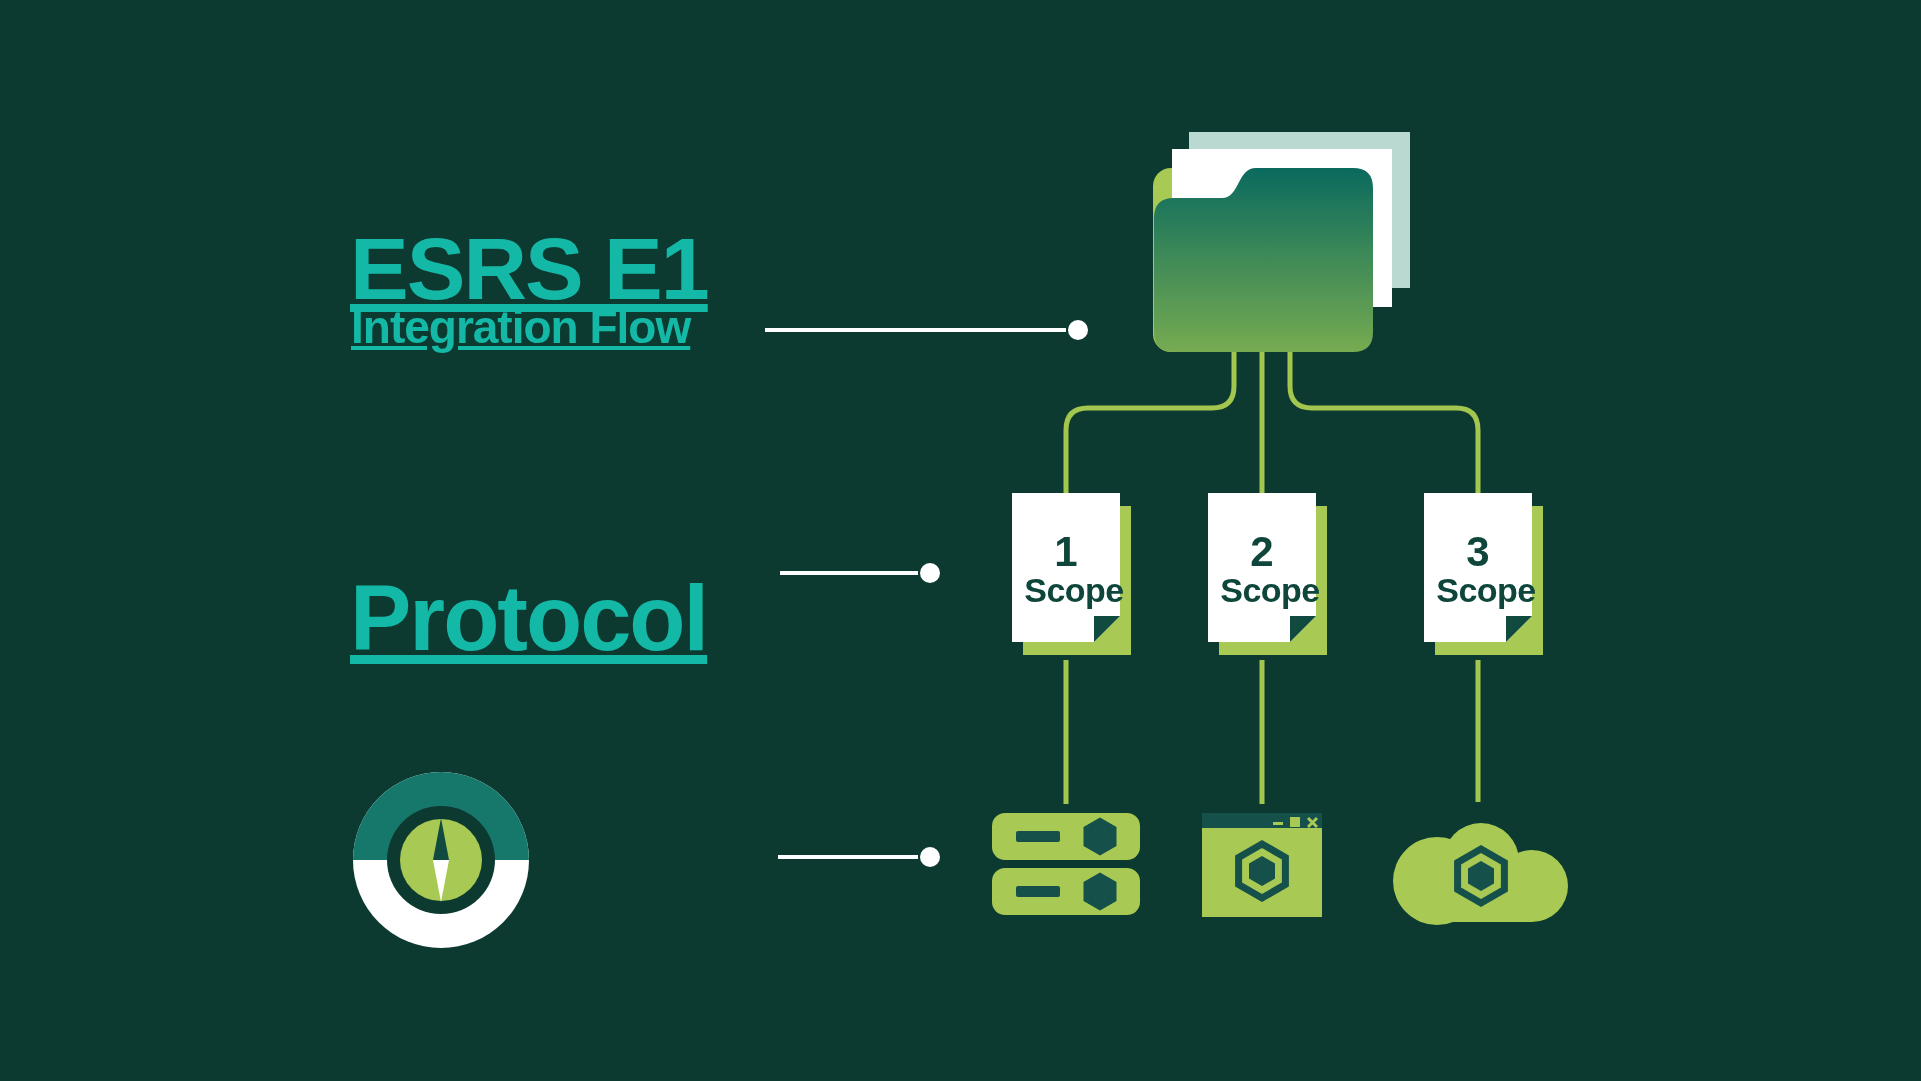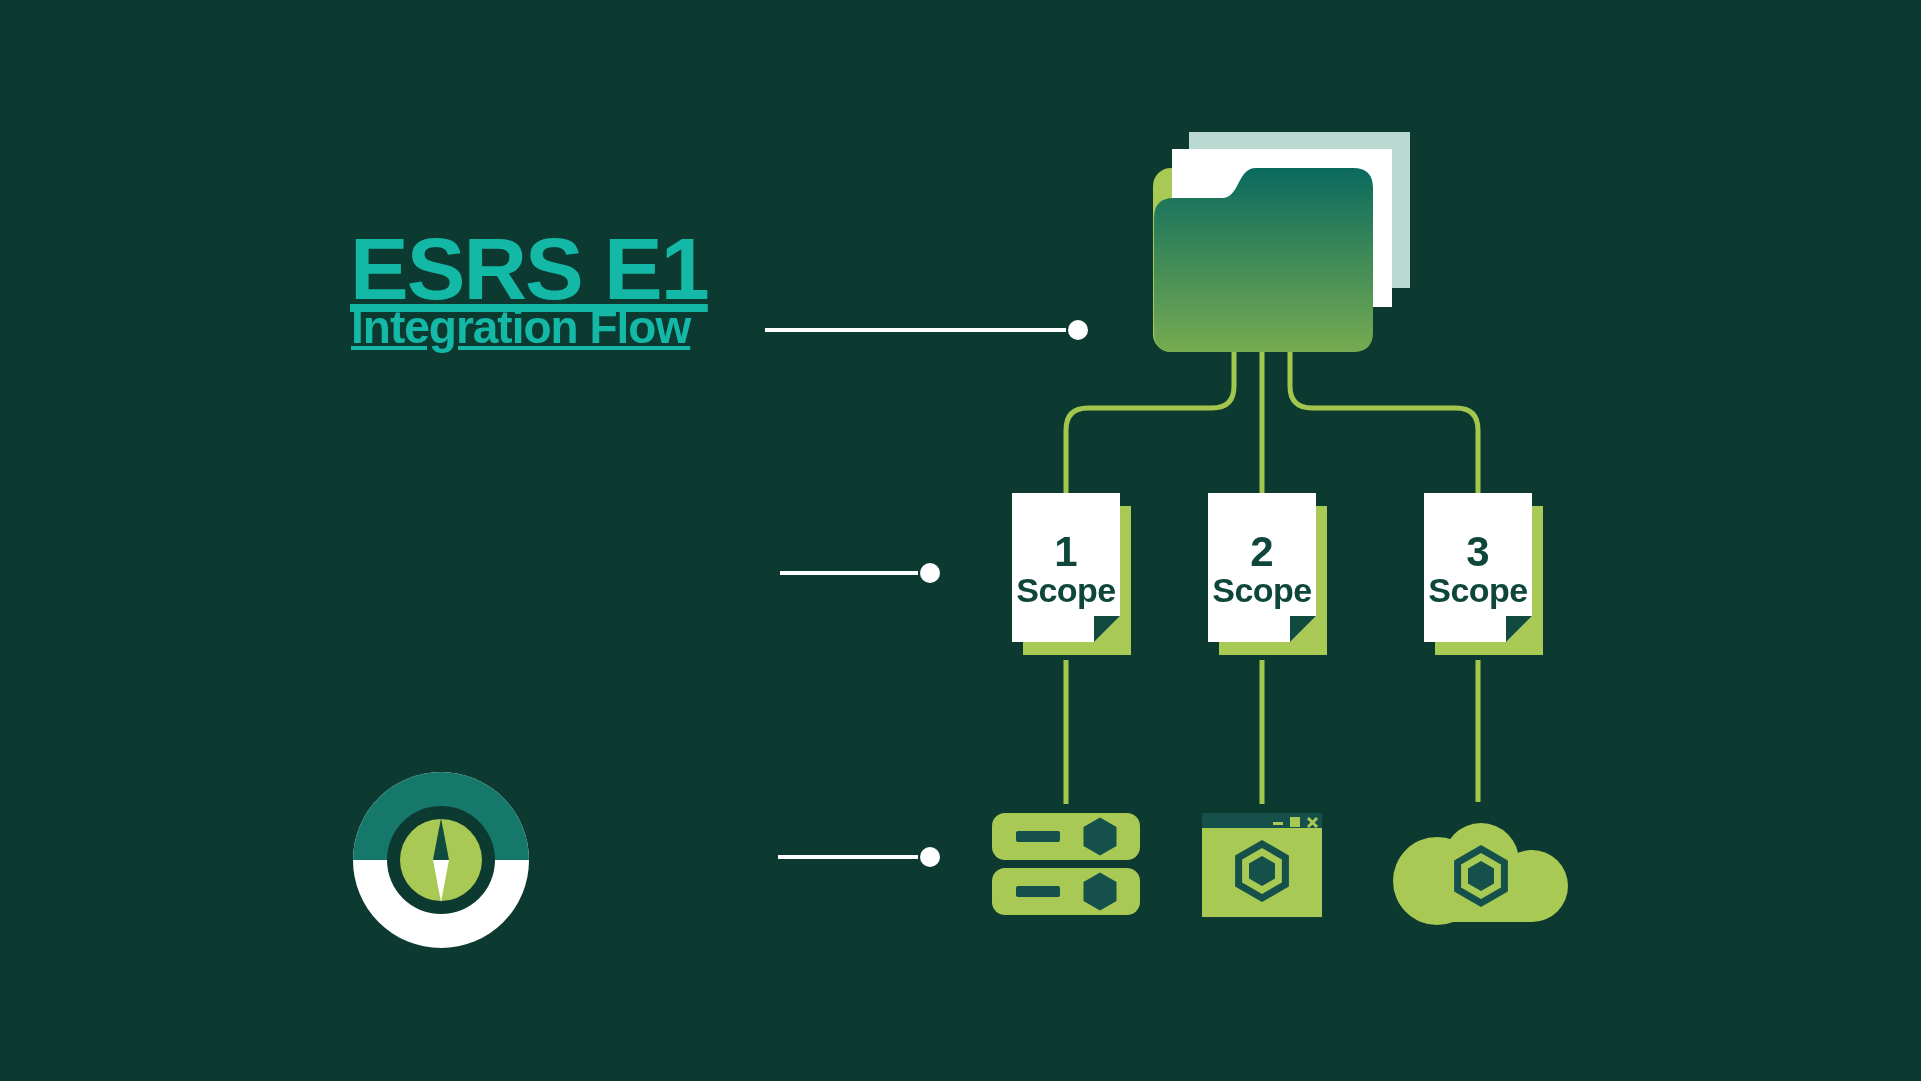--- a/index.html
+++ b/index.html
@@ -30,21 +30,21 @@
   .doc-text{
     position:absolute;
     width:108px;
     text-align:center;
     color:#0F463C;
     font-weight:700;
     line-height:1;
     white-space:nowrap;
   }
   .doc-num{font-size:42px;top:531px;}
-  .doc-scope{font-size:34px;top:573px;letter-spacing:-0.5px;}
+  .doc-scope{font-size:34px;top:573px;letter-spacing:-0.5px;padding-left:8px;}
   .col1{left:1012px;}
   .col2{left:1208px;}
   .col3{left:1424px;}
 </style>
 </head>
 <body>
 
 <div class="stage">
 
   <svg class="layer" width="1921" height="1081" viewBox="0 0 1921 1081">
@@ -138,20 +138,21 @@
       <circle cx="441" cy="860" r="54" fill="#0C3A31"></circle>
       <circle cx="441" cy="860" r="41" fill="#A8C953"></circle>
       <path fill="#114A3F" d="M 441 818 L 449 860 L 433 860 Z"></path>
       <path fill="#FFFFFF" d="M 433 860 L 449 860 L 441 902 Z"></path>
     </g>
   </svg>
 
   <div class="label title-heading">ESRS E1</div>
   <div class="label title-sub">Integration Flow</div>
 
+  <div class="label ghg-2">Protocol</div>
 
 
   <div class="doc-text doc-num col1">1</div>
   <div class="doc-text doc-scope col1">Scope</div>
 
   <div class="doc-text doc-num col2">2</div>
   <div class="doc-text doc-scope col2">Scope</div>
 
   <div class="doc-text doc-num col3">3</div>
   <div class="doc-text doc-scope col3">Scope</div>

